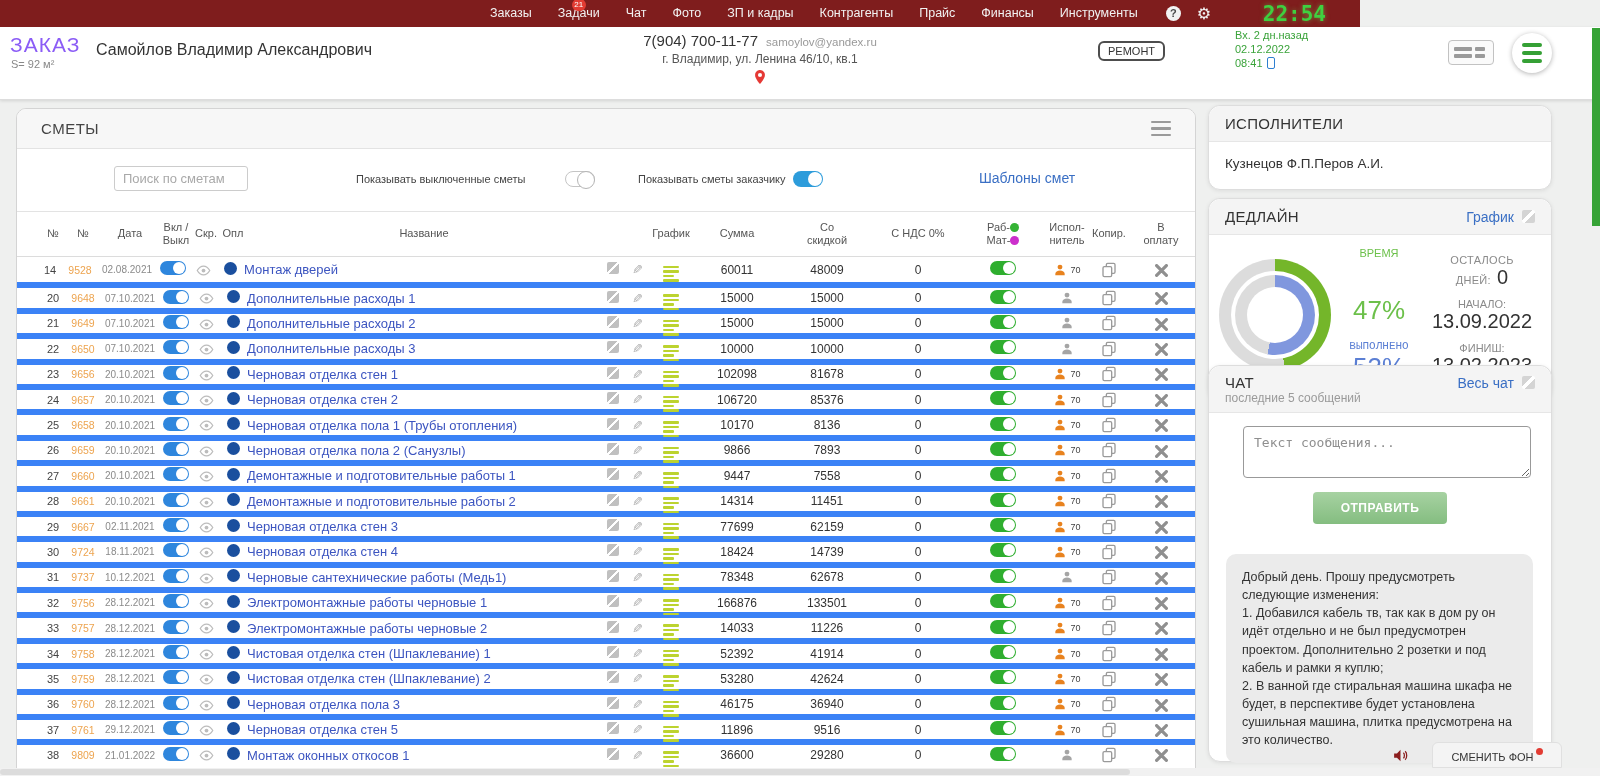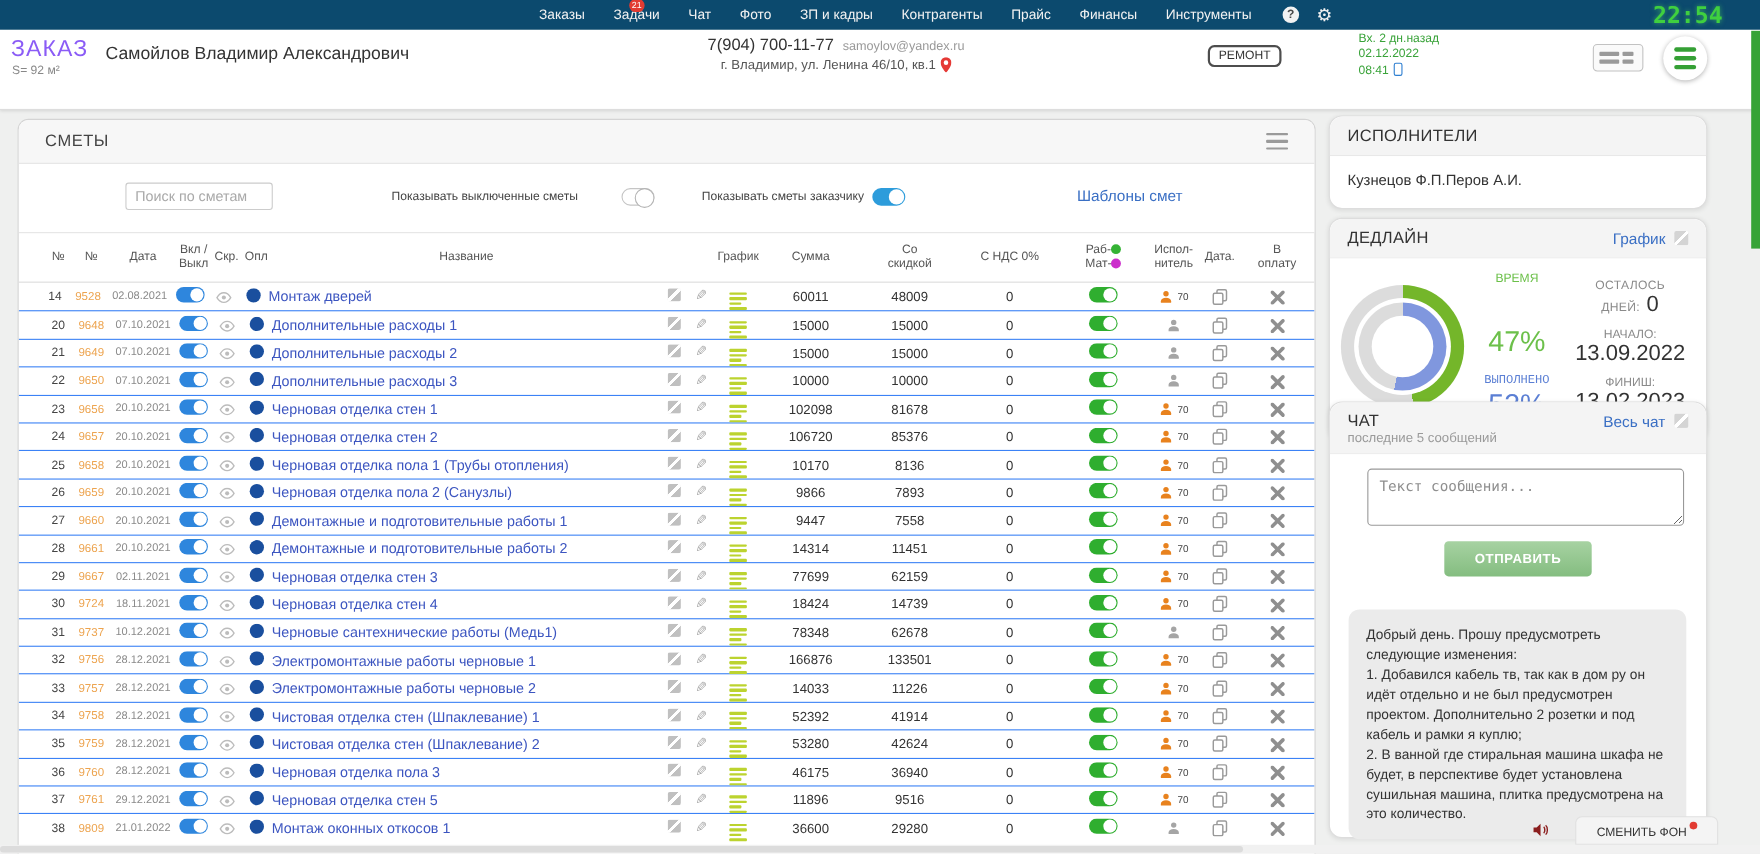--- a/index.html
+++ b/index.html
@@ -1,20 +1,20 @@
 <!DOCTYPE html>
 <html><head>
 <meta charset="utf-8">
 <style>
   * { box-sizing: border-box; margin: 0; padding: 0; }
   html,body { width:1600px; height:776px; overflow:hidden; background:#eff0ef;
               font-family:"Liberation Sans","DejaVu Sans",sans-serif; }
 
   
-  .topbar { position:absolute; left:0; top:0; width:1600px; height:27px; background:#0c4a6e;
+  .topbar { position:absolute; left:0; top:0; width:1360px; height:27px; background:#7f1d1d;
             display:flex; align-items:center; z-index:30; }
   .tb-items { display:flex; gap:26px; margin-left:490px; }
   .tb-item { position:relative; color:#f2f2f2; font-size:12.5px; cursor:pointer; line-height:27px; }
   .tb-badge { position:absolute; top:-1px; left:50%; transform:translateX(-50%);
               background:#e23b32; color:#fff; font-size:8px; line-height:12px; min-width:14px;
               height:12px; border-radius:7px; text-align:center; padding:0 2px; }
   .tb-icons { display:flex; gap:16px; margin-left:28px; align-items:center; }
   .help-ic { width:15px; height:15px; border-radius:50%; background:#f2f2f2; color:#4a4a4a;
              font-size:11px; font-weight:bold; text-align:center; line-height:15px; }
   .gear-ic { color:#f2f2f2; font-size:16px; line-height:16px; font-family:"DejaVu Sans",sans-serif; }
@@ -23,21 +23,21 @@
 
   
   .header { position:absolute; left:0; top:27px; width:1600px; height:73px; background:#fff;
             border-bottom:1px solid #ddd; box-shadow:0 1px 3px rgba(0,0,0,.12); z-index:20; }
   .order-title { position:absolute; left:10px; top:6px; font-size:21px; color:#8b5cf6; letter-spacing:1px; }
   .order-area { position:absolute; left:11px; top:31px; font-size:11px; color:#888; }
   .client-name { position:absolute; left:96px; top:14px; font-size:16px; color:#333; }
   .contact { position:absolute; left:610px; top:5px; width:300px; text-align:center; }
   .phone-line { font-size:15px; color:#333; }
   .email { font-size:11.5px; color:#999; margin-left:8px; }
-  .addr-line { font-size:12px; color:#555; margin-top:3px; display:flex; justify-content:center; gap:4px; align-items:center;}
+  .addr-line { font-size:12px; color:#555; margin-top:3px; display:flex; justify-content:center; gap:4px; align-items:center;flex-direction:column;}
   .status-tag { position:absolute; left:1098px; top:14px; border:2px solid #4d4d4d; border-radius:6px;
                 padding:2px 8px; font-size:11px; color:#333; background:#fff; }
   .visit { position:absolute; left:1235px; top:2px; width:100px; text-align:left; color:#3aa33a; font-size:11px; line-height:1.2;}
   .visit div { margin-bottom:1px; }
   .phone-ic { display:inline-block; width:8px; height:12px; border:1.5px solid #2e7fd1; border-radius:2px;
               vertical-align:-2px; margin-left:4px; }
   .cardkey-ic { position:absolute; left:1448px; top:13px; width:46px; height:25px; border:1px solid #c2c2c2;
                 border-radius:4px; background:#fafafa; display:flex; flex-direction:column; gap:3px;
                 justify-content:center; padding:0 5px; }
   .cardkey-ic i { display:flex; gap:3px; }
@@ -71,21 +71,21 @@
   .templates-link { position:absolute; left:962px; top:21px; font-size:14px; color:#3a6fc4; cursor:pointer; }
 
   .grid { display:grid; grid-template-columns:24px 36px 58px 34px 26px 28px 1fr 24px 24px 44px 88px 92px 90px 80px 48px 36px 68px;
           padding-left:24px; align-items:center; }
   .thead { border-top:1px solid #e3e3e3; border-bottom:1px solid #dcdcdc; height:46px;
            font-size:11px; color:#555; }
   .th { text-align:center; line-height:1.2; }
   .dotld { display:inline-block; width:9px; height:9px; border-radius:50%; vertical-align:-1px; }
   .d-grn { background:#35b335; } .d-mag { background:#cc2fcc; }
 
-  .trow { height:25.4px; border-top:1px solid #3b82f6; font-size:12px; }
+  .trow { height:25.4px; border-top:6px solid #3b82f6; font-size:12px; }
   .trow:first-child { border-top:none;padding-left:21px; }
   .c { text-align:center; overflow:hidden; white-space:nowrap; }
   .rn  { color:#444; font-size:11px; }
   .rid { color:#eda44f; font-size:10.5px; cursor:pointer; }
   .rdate { color:#8a8a8a; font-size:10px; }
   .rname { text-align:left; color:#3c55c0; font-size:13px; cursor:pointer; padding-right:6px;
            text-overflow:ellipsis; }
   .rsum { color:#333; font-size:12px; }
   .tog { display:inline-block; position:relative; width:26px; height:14px; border-radius:7px; cursor:pointer; }
   .tog::after { content:""; position:absolute; right:1px; top:1px; width:12px; height:12px; border-radius:50%; background:#fff; }
@@ -249,21 +249,21 @@
     <span class="th">Опл</span>
     <span class="th">Название</span>
     <span class="th"></span>
       <span class="th"></span>
     <span class="th">График</span>
     <span class="th">Сумма</span>
     <span class="th"><span>Со</span><br><span>скидкой</span></span>
     <span class="th">С НДС 0%</span>
     <span class="th"><span>Раб-</span><span class="dotld d-grn"></span><br><span>Мат-</span><span class="dotld d-mag"></span></span>
     <span class="th"><span>Испол-</span><br><span>нитель</span></span>
-    <span class="th">Дата.</span>
+    <span class="th">Копир.</span>
     <span class="th"><span>В</span><br><span>оплату</span></span>
   </div>
   <div id="rows">
   <div class="grid trow">
     <span class="c rn">14</span>
     <span class="c rid">9528</span>
     <span class="c rdate">02.08.2021</span>
     <span class="c"><span class="tog tog-blue"></span></span>
     <span class="c"><svg width="15" height="11" viewBox="0 0 24 16">
             <path d="M12 1C6 1 2 8 2 8s4 7 10 7 10-7 10-7-4-7-10-7z" fill="none" stroke="#bcbcbc" stroke-width="2"></path>

